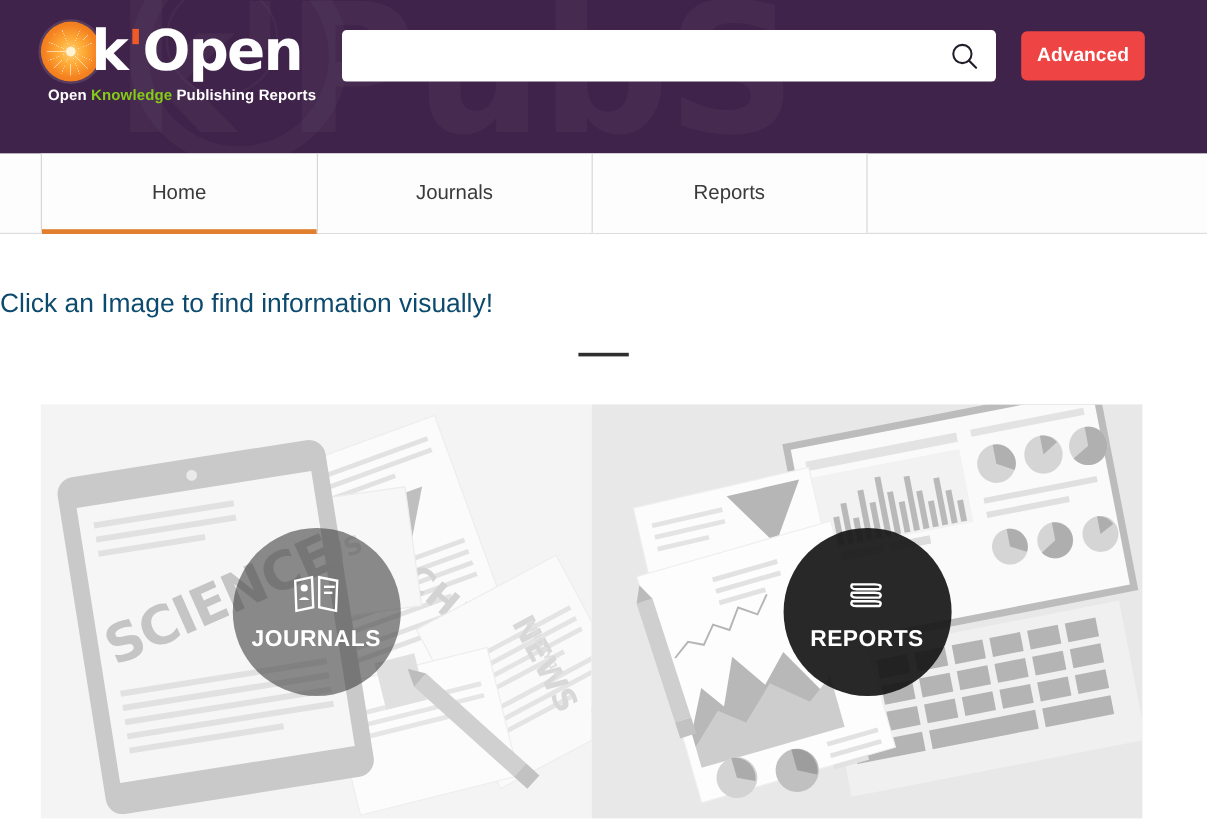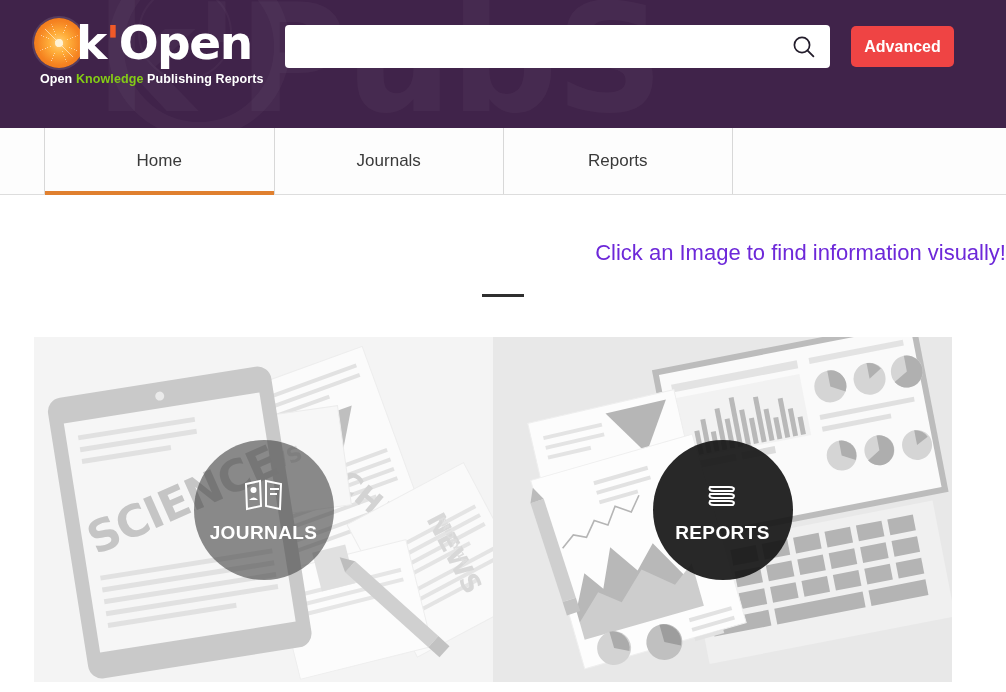--- a/index.html
+++ b/index.html
@@ -178,21 +178,21 @@
   .nav {
     position: relative;
     width: 1006px;
     height: 67px;
     background: #fdfdfd;
     border-bottom: 1px solid #dddddd;
     box-sizing: border-box;
   }
   .nav-strip {
     position: absolute;
-    left: 44px;
+    left: 34px;
     top: 0;
     height: 66px;
     display: flex;
   }
   .nav-item {
     width: 229.5px;
     height: 66px;
     box-sizing: border-box;
     border-left: 1px solid #d8d8d8;
     display: flex;
@@ -213,23 +213,23 @@
     height: 4px;
     background: #e0802f;
   }
 
   
   .main {
     width: 1006px;
     background: #ffffff;
   }
   .headline {
-    text-align: right;
+    text-align: left;
     font-size: 22px;
-    color: #6d28d9;
+    color: #0c4a6e;
     padding-top: 45px;
     font-family: "Liberation Sans", sans-serif;
   }
   .headline-rule {
     width: 42px;
     height: 3px;
     background: #2f2f2f;
     margin: 28px auto 0 auto;
   }
 

